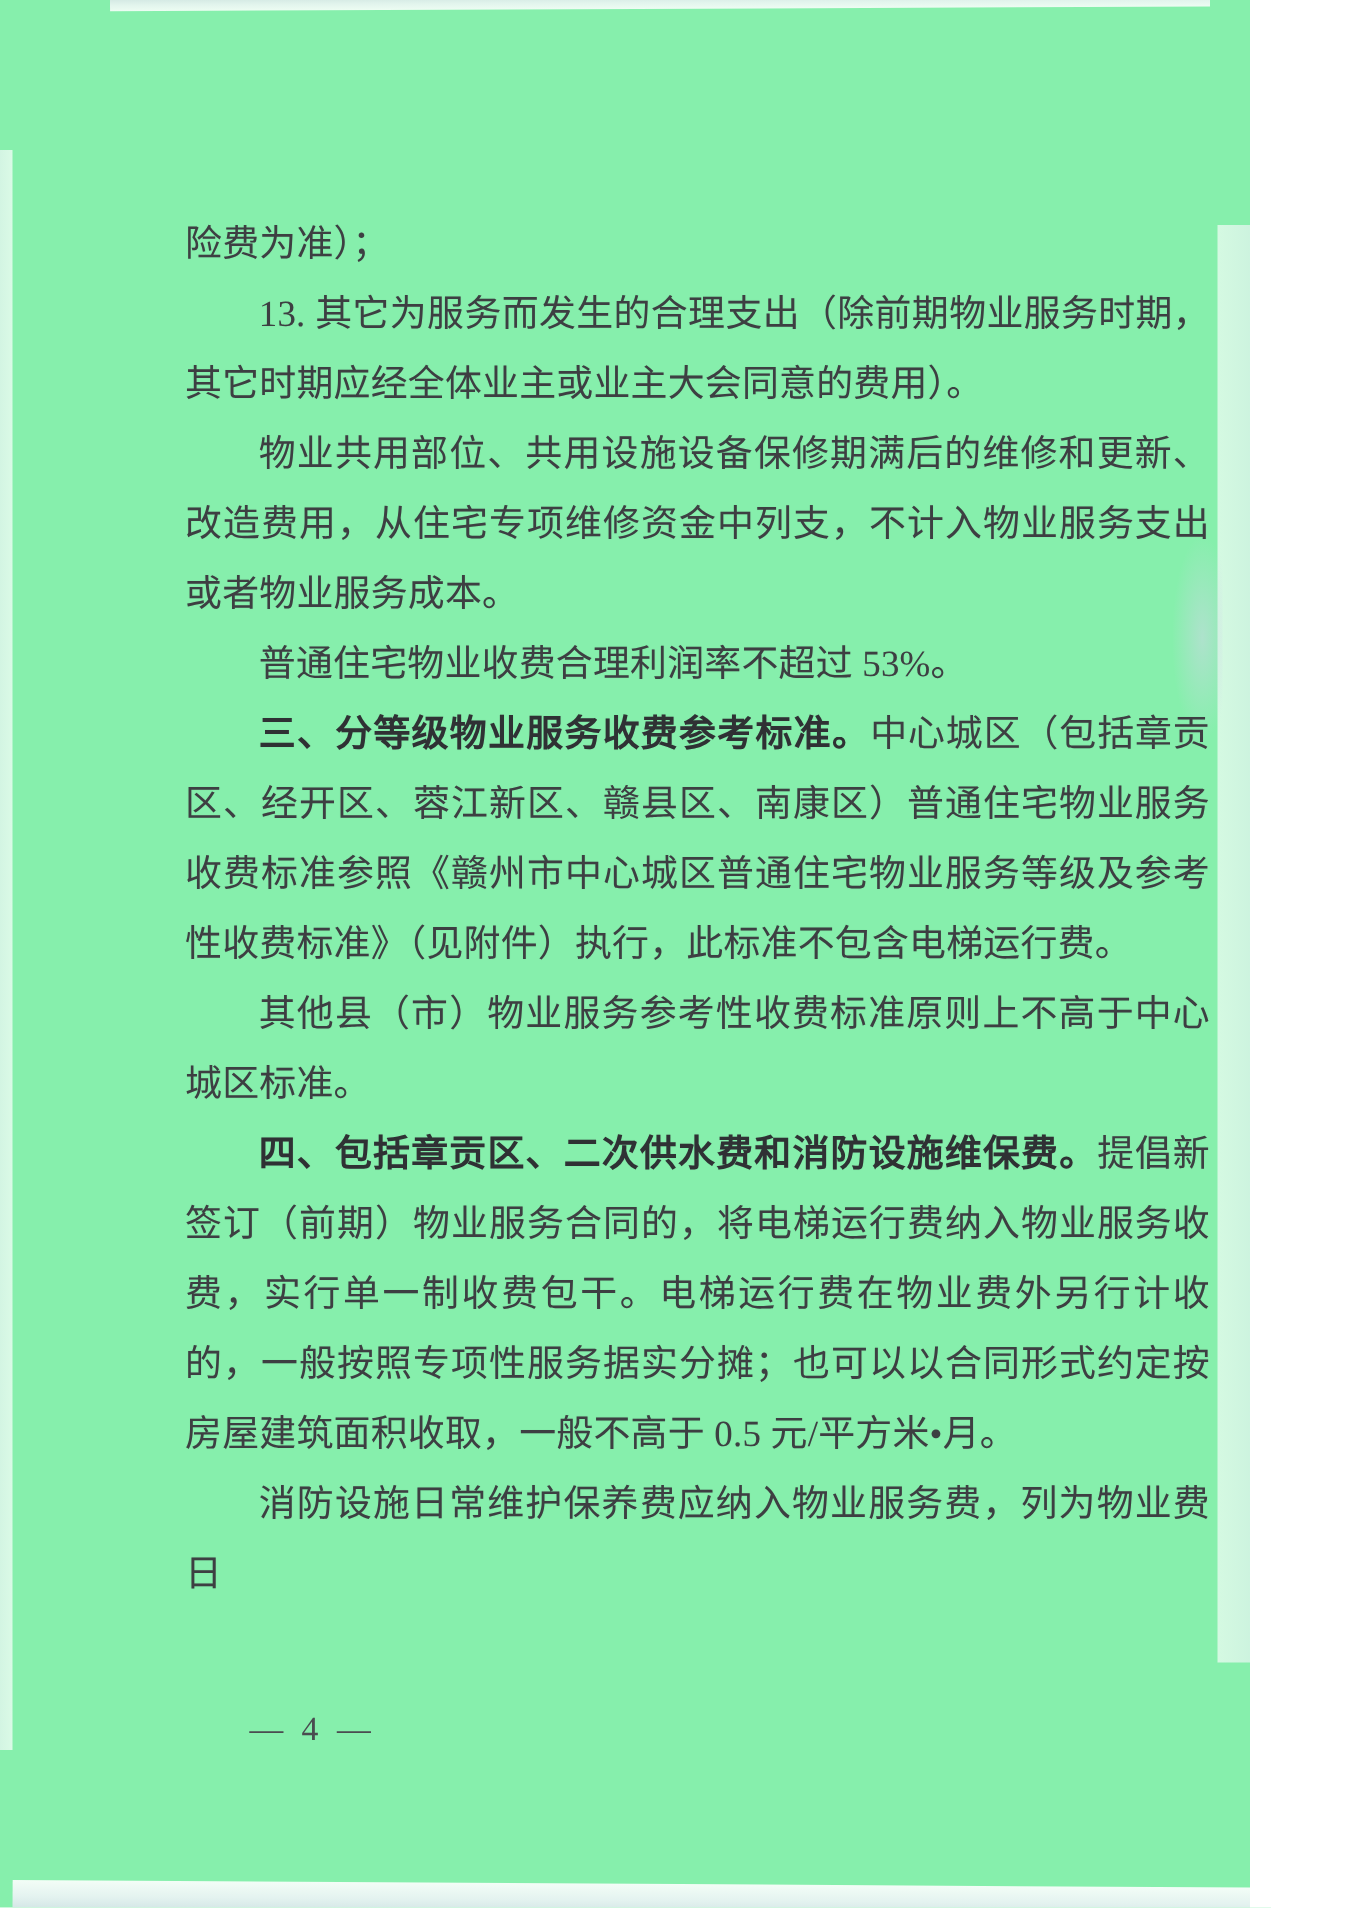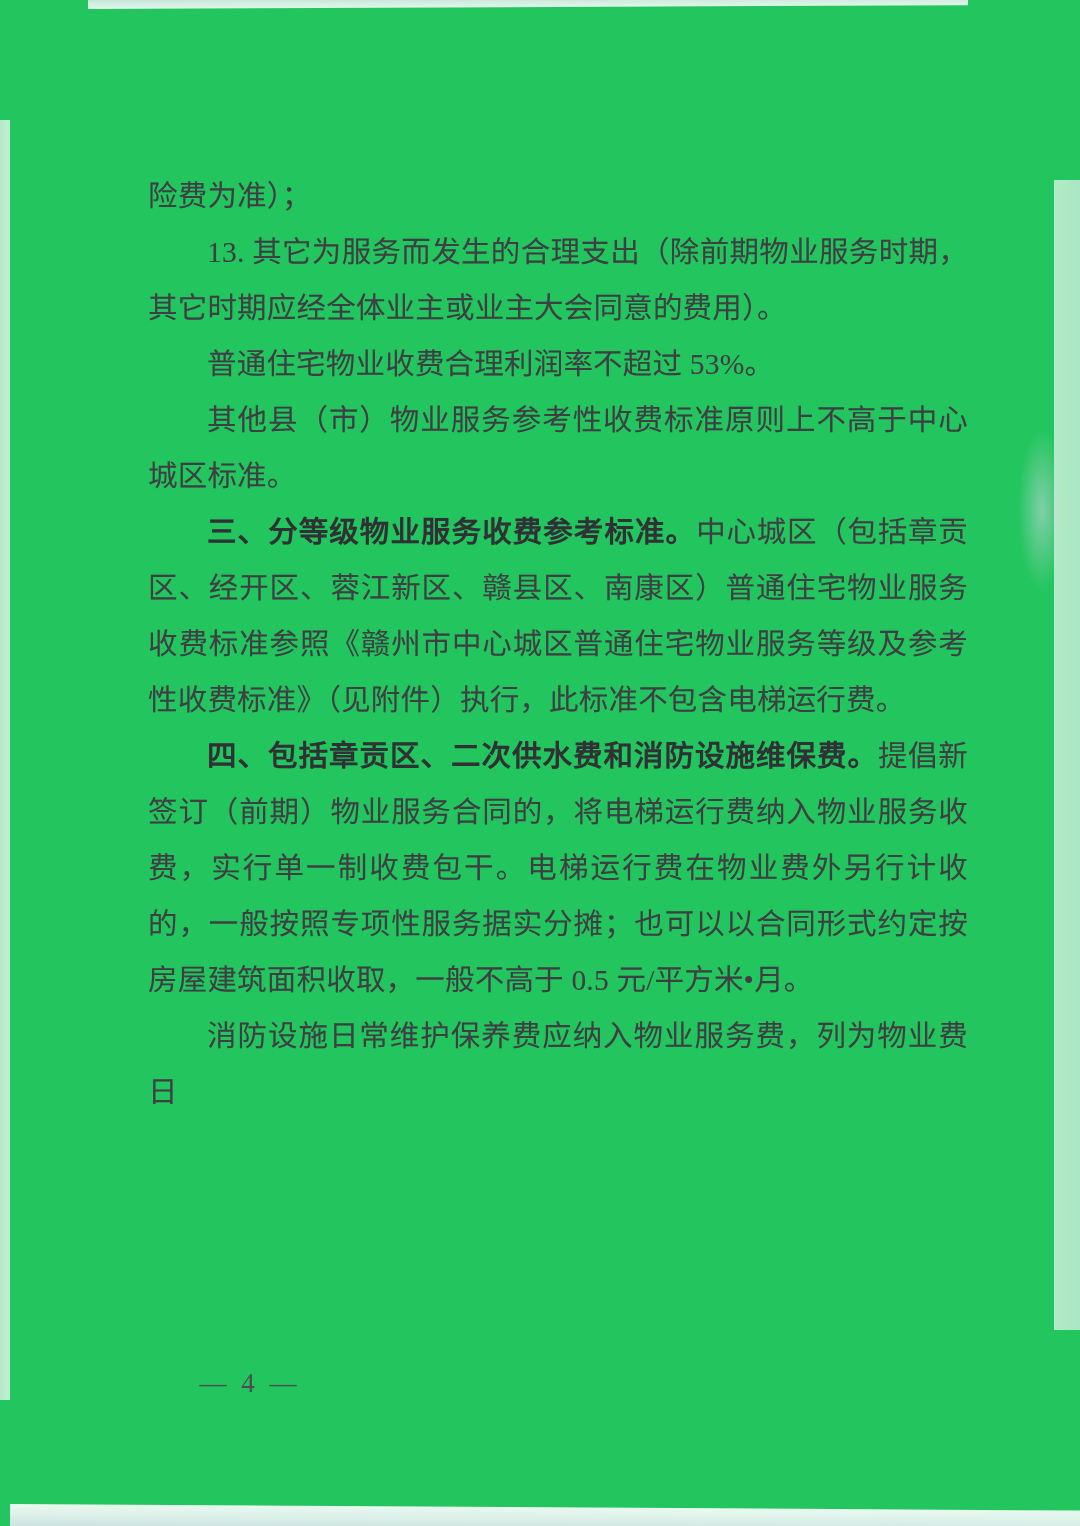--- a/index.html
+++ b/index.html
@@ -4,23 +4,23 @@
 <title>扫描文档页</title>
 <style>
   html, body {
     margin: 0;
     padding: 0;
     background: #ffffff;
   }
 
   .page {
     position: relative;
-    width: 1080px;
+    width: 1000px;
     height: 1526px;
-    background: #22c55e;
+    background: #86efac;
     overflow: hidden;
     font-family: "Liberation Serif", "DejaVu Serif", serif;
     -webkit-font-smoothing: antialiased;
   }
 
   
   .scan-edge-top {
     position: absolute;
     left: 88px;
     top: 0px;
@@ -133,26 +133,27 @@
   <div class="scan-edge-right"></div>
   <div class="scan-blotch"></div>
   <div class="scan-edge-bottom"></div>
 
   <div class="body-text">
 
     <p class="para">险费为准）；</p>
 
     <p class="para indent">13. 其它为服务而发生的合理支出（除前期物业服务时期，其它时期应经全体业主或业主大会同意的费用）。</p>
 
+    <p class="para indent">物业共用部位、共用设施设备保修期满后的维修和更新、改造费用，从住宅专项维修资金中列支，不计入物业服务支出或者物业服务成本。</p>
 
     <p class="para indent">普通住宅物业收费合理利润率不超过 53%。</p>
 
+    <p class="para indent"><span class="lead">三、分等级物业服务收费参考标准。</span><span>中心城区（包括章贡区、经开区、蓉江新区、赣县区、南康区）普通住宅物业服务收费标准参照《赣州市中心城区普通住宅物业服务等级及参考性收费标准》（见附件）执行，此标准不包含电梯运行费。</span></p>
+
     <p class="para indent">其他县（市）物业服务参考性收费标准原则上不高于中心城区标准。</p>
-
-    <p class="para indent"><span class="lead">三、分等级物业服务收费参考标准。</span><span>中心城区（包括章贡区、经开区、蓉江新区、赣县区、南康区）普通住宅物业服务收费标准参照《赣州市中心城区普通住宅物业服务等级及参考性收费标准》（见附件）执行，此标准不包含电梯运行费。</span></p>
 
     <p class="para indent"><span class="lead">四、包括章贡区、二次供水费和消防设施维保费。</span><span>提倡新签订（前期）物业服务合同的，将电梯运行费纳入物业服务收费，实行单一制收费包干。电梯运行费在物业费外另行计收的，一般按照专项性服务据实分摊；也可以以合同形式约定按房屋建筑面积收取，一般不高于 0.5 元/平方米•月。</span></p>
 
 
     <p class="para indent">消防设施日常维护保养费应纳入物业服务费，列为物业费日</p>
 
   </div>
 
   <div class="page-number">— 4 —</div>
 

